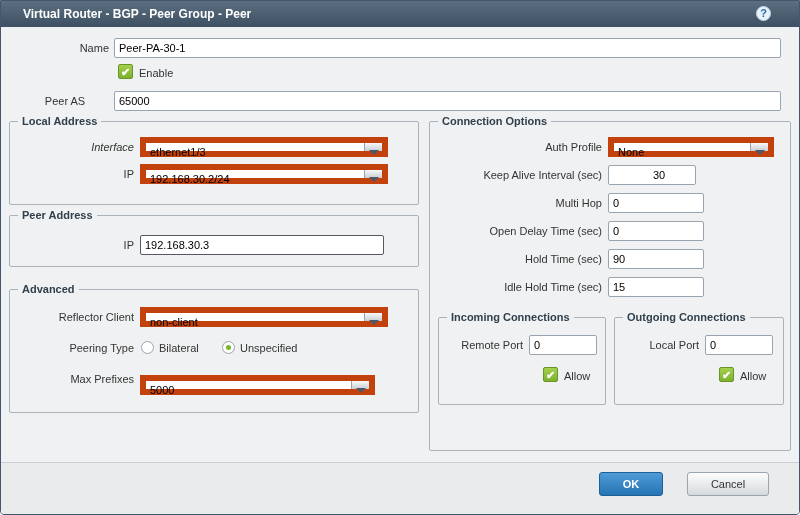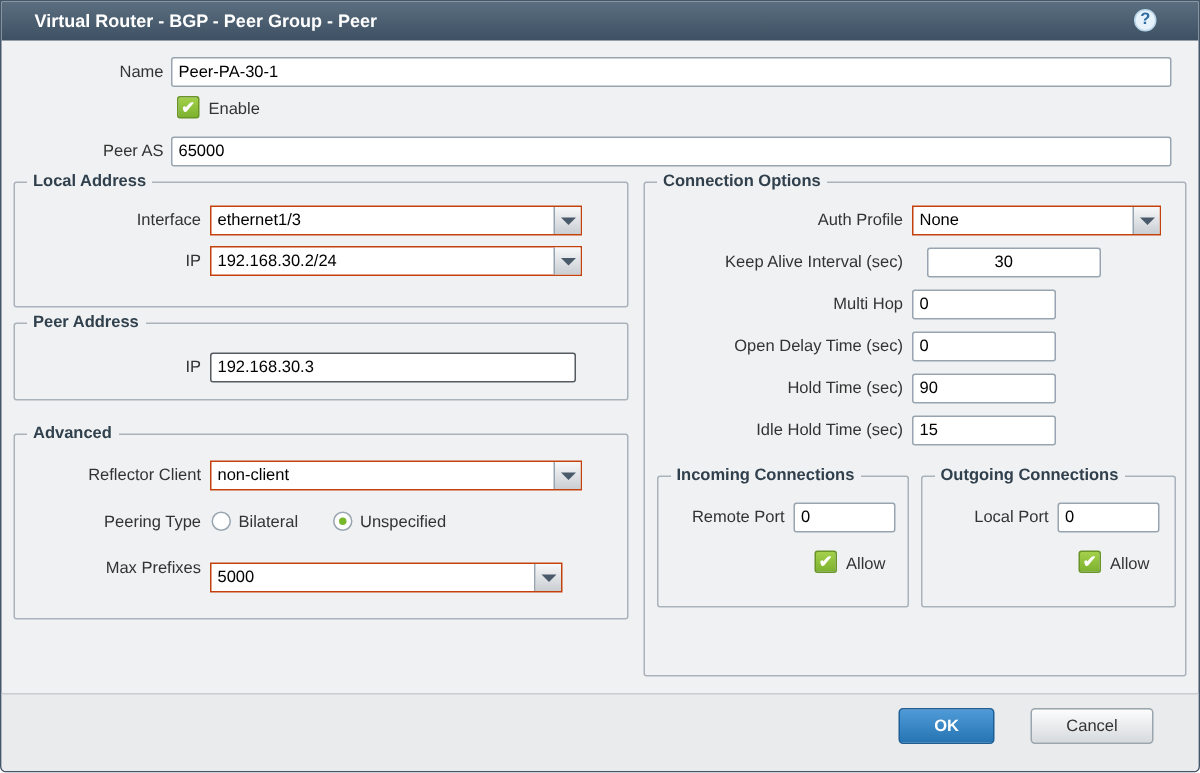--- a/index.html
+++ b/index.html
@@ -30,21 +30,21 @@
 
   .txt {
     position:absolute; height:20px; border:1px solid #98a5b0; background:#fff;
     font-family:"Liberation Sans", sans-serif; font-size:11px; color:#000;
     padding:0 4px; border-radius:2px;
   }
   .txt.focused { border-color:#555a60; }
 
   .dropdown {
     position:absolute; height:20px; background:#fff;
-    border:1px solid #c2410c; border-radius:0;
+    border:6px solid #c2410c; border-radius:0;
   }
   .dd-value { position:absolute; left:4px; top:0; right:20px; line-height:18px; color:#000; overflow:hidden; white-space:nowrap; }
   .dd-btn {
     position:absolute; right:0; top:0; bottom:0; width:18px;
     background: linear-gradient(#f7f8f9, #c9ced3);
     border-left:1px solid #98a5b0; cursor:pointer;
   }
   .tri {
     position:absolute; left:4px; top:7px; width:0; height:0;
     border-left:5px solid transparent; border-right:5px solid transparent;
@@ -98,26 +98,26 @@
     <span>Virtual Router - BGP - Peer Group - Peer</span>
     <span class="help">?</span>
   </div>
 
   <div class="lbl" style="left:20px; top:37px; width:88px;">Name</div>
   <input class="txt" style="left: 113px; top: 37px; width: 667px;" value="Peer-PA-30-1">
 
   <span class="checkbox on" style="left:117px; top:63px;"></span>
   <span class="cblabel" style="left:138px; top:64px;">Enable</span>
 
-  <div class="lbl" style="left:20px; top:90px; width:88px;">Peer AS</div>
+  <div class="lbl" style="left:20px; top:90px; width:88px;text-align:center;">Peer AS</div>
   <input class="txt" style="left: 113px; top: 90px; width: 667px;" value="65000">
 
   <fieldset style="left:8px; top:114px; width:410px; height:90px;">
     <legend>Local Address</legend>
-    <div class="lbl" style="left:0; top:10px; width:124px;">Interface</div>
+    <div class="lbl" style="left:0; top:10px; width:124px;font-style:italic;">Interface</div>
     <div class="dropdown" style="left:130px; top:10px; width:248px;">
       <span class="dd-value">ethernet1/3</span>
       <span class="dd-btn">
           <span class="tri"></span>
         </span>
     </div>
     <div class="lbl" style="left:0; top:37px; width:124px;">IP</div>
     <div class="dropdown" style="left:130px; top:37px; width:248px;">
       <span class="dd-value">192.168.30.2/24</span>
       <span class="dd-btn">
@@ -162,21 +162,21 @@
 
     <div class="lbl" style="left:0; top:10px; width:172px;">Auth Profile</div>
     <div class="dropdown" style="left:178px; top:10px; width:166px;padding-left:40px;">
       <span class="dd-value">None</span>
       <span class="dd-btn">
           <span class="tri"></span>
         </span>
     </div>
 
     <div class="lbl" style="left:0; top:38px; width:172px;">Keep Alive Interval (sec)</div>
-    <input class="txt" style="left: 188px; top: 38px; width: 116px; padding-left: 44px;" value="30">
+    <input class="txt" style="left: 178px; top: 38px; width: 88px; padding-left: 44px;" value="30">
 
     <div class="lbl" style="left:0; top:66px; width:172px;">Multi Hop</div>
     <input class="txt" style="left: 178px; top: 66px; width: 96px;" value="0">
 
     <div class="lbl" style="left:0; top:94px; width:172px;">Open Delay Time (sec)</div>
     <input class="txt" style="left: 178px; top: 94px; width: 96px;" value="0">
 
     <div class="lbl" style="left:0; top:122px; width:172px;">Hold Time (sec)</div>
     <input class="txt" style="left: 178px; top: 122px; width: 96px;" value="90">
 

